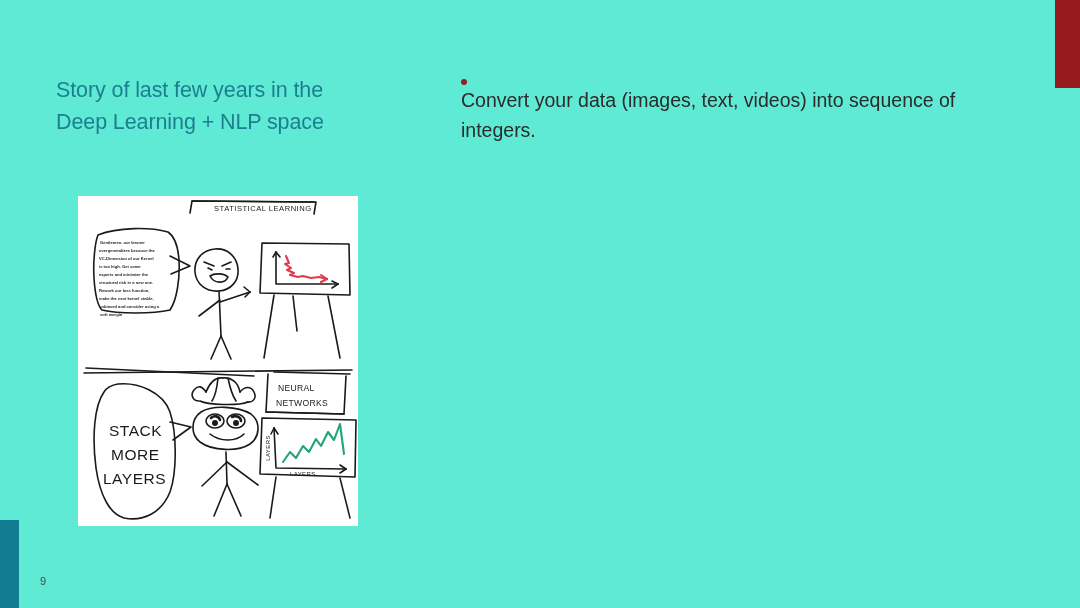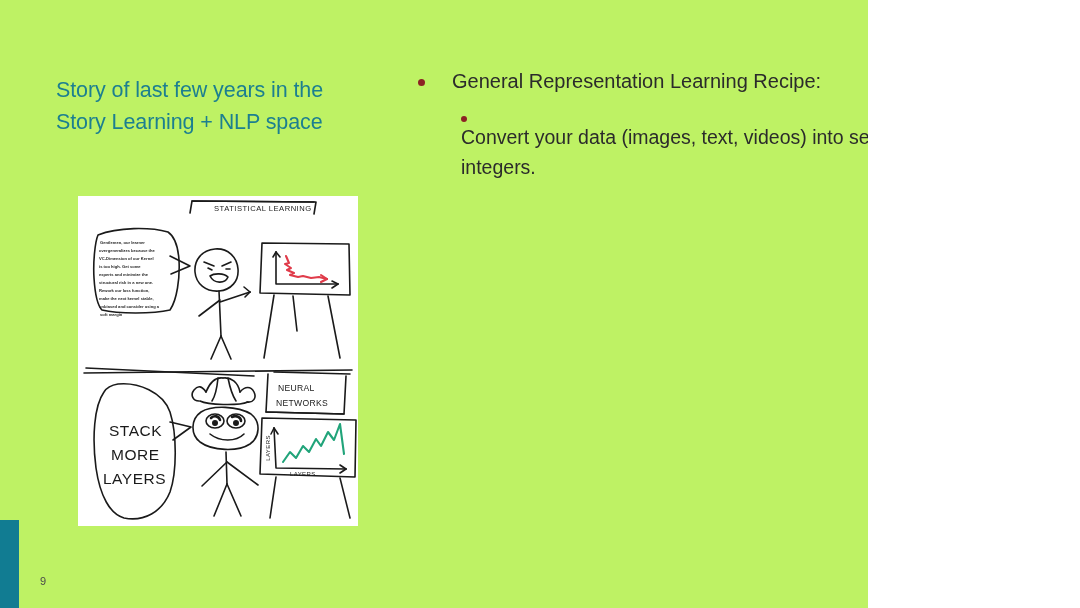--- a/index.html
+++ b/index.html
@@ -6,23 +6,23 @@
   html, body {
     margin: 0;
     padding: 0;
     background: #ffffff;
   }
   body {
     font-family: "Liberation Sans", sans-serif;
   }
   #slide {
     position: relative;
-    width: 868px;
+    width: 1080px;
     height: 608px;
-    background: #bef264;
+    background: #5eead4;
     overflow: hidden;
   }
 
   
   .accent-red {
     position: absolute;
     top: 0;
     left: 1055px;
     width: 25px;
     height: 88px;
@@ -117,28 +117,24 @@
 </head>
 <body>
 
 <div id="slide">
 
   <div class="accent-red"></div>
   <div class="accent-teal"></div>
 
   <div class="slide-title">
     <div>Story of last few years in the</div>
-    <div>Story Learning + NLP space</div>
+    <div>Deep Learning + NLP space</div>
   </div>
 
   <div class="body-col">
-    <div class="bullet-row lvl1">
-      <span class="bullet-dot"></span>
-      <span class="bullet-text">General Representation Learning Recipe:</span>
-    </div>
     <div class="bullet-row lvl2">
       <span class="bullet-dot"></span>
       <span class="bullet-text">Convert your data (images, text, videos) into sequence of integers.</span>
     </div>
   </div>
 
   <div class="slide-number">9</div>
 
   <div class="cartoon">
     <svg viewBox="0 0 280 330" width="280" height="330" xmlns="http://www.w3.org/2000/svg">

